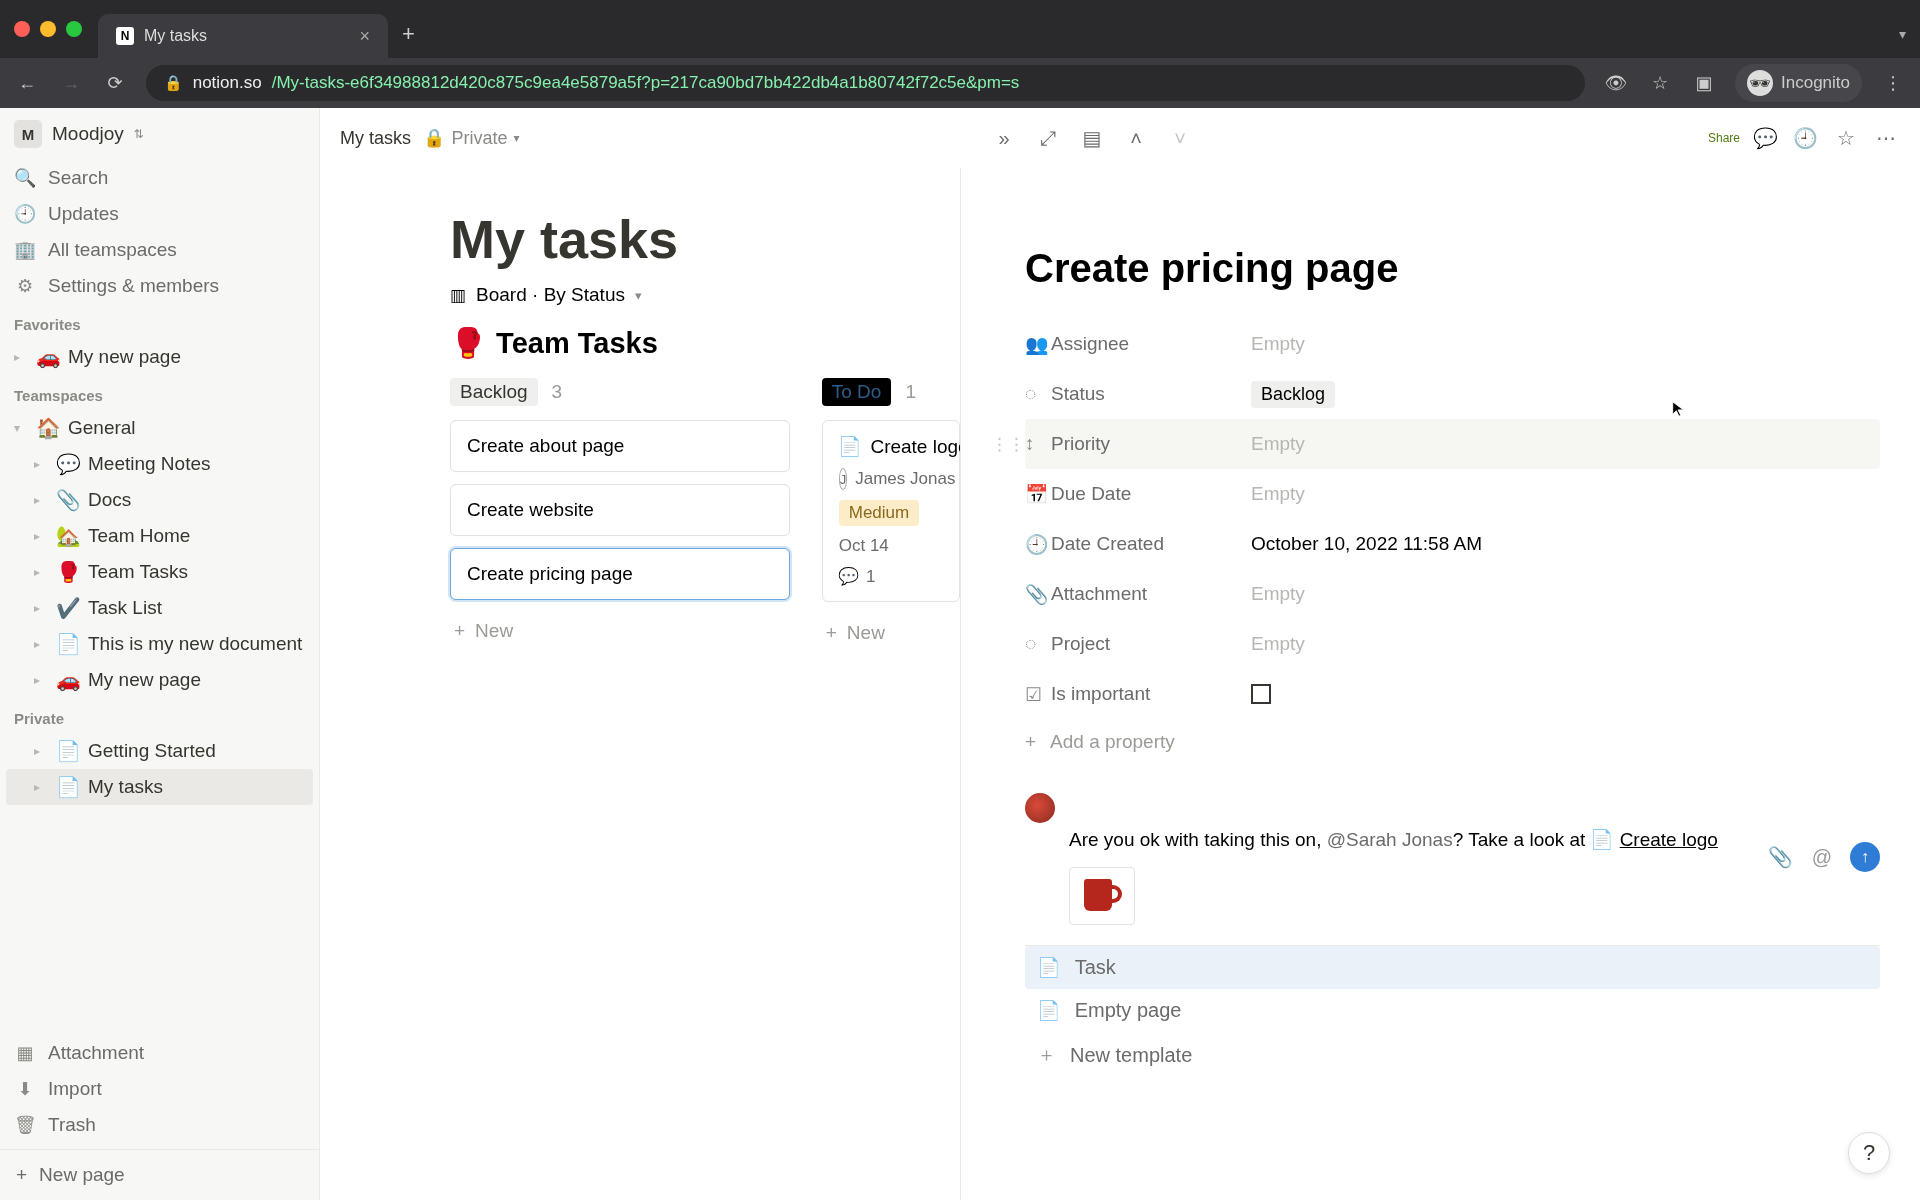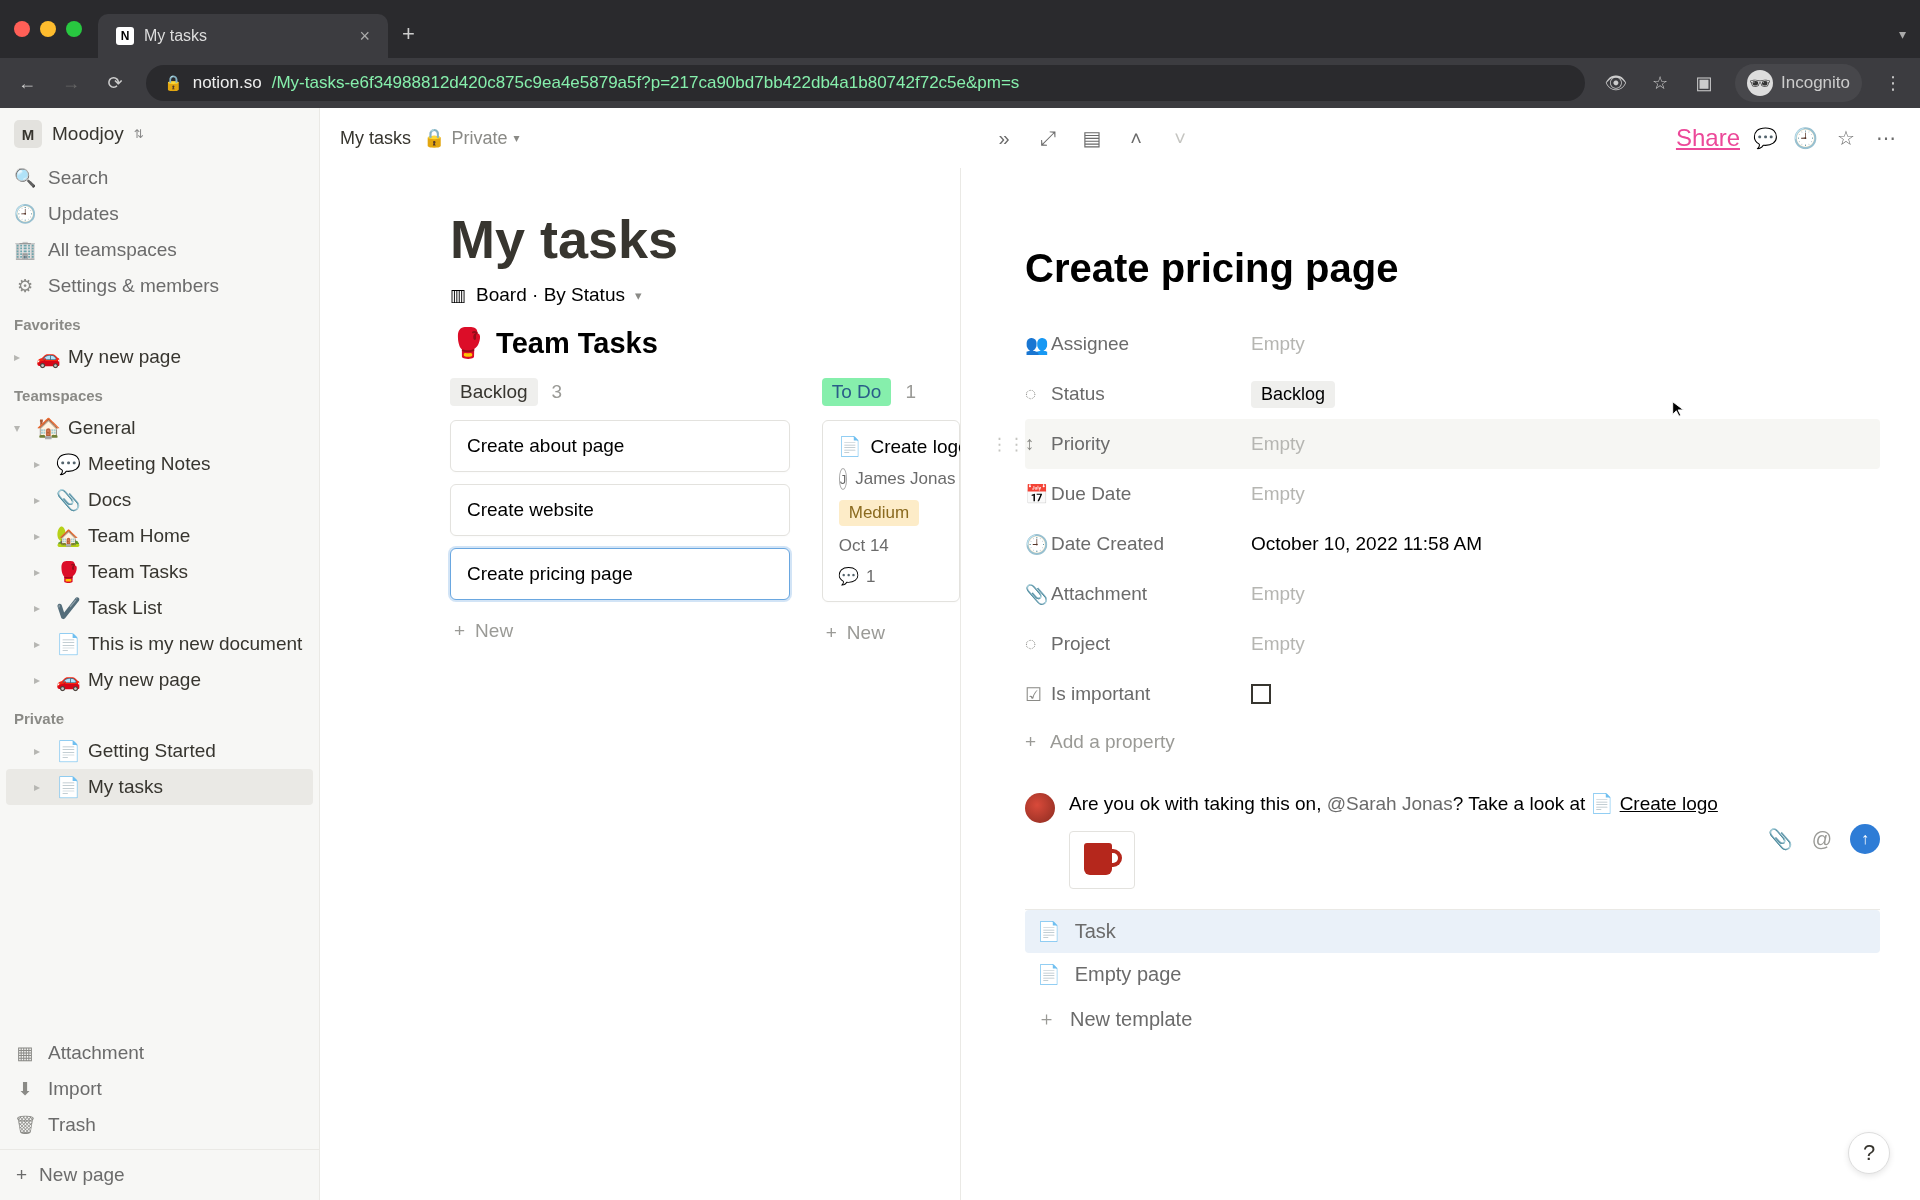--- a/index.html
+++ b/index.html
@@ -51,37 +51,37 @@
   .sb-bottom { margin-top:auto; padding-bottom:6px;}
   .new-page-btn { border-top:1px solid #eae9e5; display:flex; align-items:center; gap:12px; padding: 14px 16px; color:#6b6b6b;}
 
   
   .main-col { flex:1; display:flex; flex-direction:column; position:relative;}
   .topbar { height:60px; display:flex; align-items:center; padding: 0 20px; gap:12px; font-size:18px; border-bottom: 0 solid transparent;}
   .crumb { color:#37352f;}
   .private-badge { display:flex; align-items:center; gap:6px; color:#8a8a86;}
   .tb-spacer { flex:1;}
   .tb-icon { color:#6b6b6b; width:28px; text-align:center; font-size:20px; cursor:pointer;}
-  .share-btn { font-size:24px; color:#ec4899;text-decoration:underline;}
+  .share-btn { font-size:12px; color:#4d7c0f;}
 
   
   .content-row { flex:1; display:flex; overflow:hidden;}
   .page-content { flex: 0 0 640px; padding: 40px 0 0 130px; overflow:hidden;}
   .page-title { font-size: 54px; font-weight:700; color:#37352f; margin-bottom: 14px;}
   .page-subtitle { font-size: 20px; color:#37352f; margin-bottom: 24px;}
   .view-switch { display:flex; align-items:center; gap:10px; font-size:19px; font-weight:500; margin-bottom: 20px;}
   .view-switch .icon { font-size:17px;}
   .view-switch .caret { color:#8a8a86; font-size:13px;}
   .db-title { font-size: 29px; font-weight:700; display:flex; align-items:center; gap:10px; margin-bottom: 18px;}
   .board { display:flex; gap:32px;}
   .board-col { width: 344px;}
   .col-header { display:flex; align-items:center; gap:14px; font-size:19px; margin-bottom:14px;}
   .status-tag { padding: 3px 10px; border-radius:4px; font-size:19px;}
   .status-backlog { background:#efefed; color:#37352f;}
-  .status-todo { background:#86efac; color:#2a5d88;}
+  .status-todo { background:#000000; color:#2a5d88;}
   .col-count { color:#9a9a96;}
   .card { border:1px solid #e3e2de; border-radius:6px; padding:14px 16px; margin-bottom:12px; background:#fff; font-size:19px; box-shadow: 0 1px 2px rgba(0,0,0,0.02);}
   .card.selected { border-color:#6aa7e0; box-shadow: 0 0 0 2px rgba(106,167,224,0.3);}
   .card .assignee-row { display:flex; align-items:center; gap:8px; font-size:17px; color:#6b6b6b; margin-top:10px;}
   .avatar-circle { width:22px; height:22px; border-radius:50%; border:1.5px solid #aaa; display:flex; align-items:center; justify-content:center; font-size:13px; color:#666;}
   .pri-tag { display:inline-block; padding:3px 10px; border-radius:4px; font-size:17px; margin-top:10px;}
   .pri-medium { background:#fdecc8; color:#8a6a1f;}
   .card-date { font-size:17px; color:#6b6b6b; margin-top:10px;}
   .card-comments { display:flex; align-items:center; gap:6px; font-size:17px; color:#6b6b6b; margin-top:10px;}
   .add-new { display:flex; align-items:center; gap:10px; color:#9a9a96; font-size:19px; padding:8px 4px;}
@@ -96,21 +96,21 @@
   .prop-icon { width:26px; color:#8a8a86; font-size:19px;}
   .prop-name { width:200px; color:#6b6b6b;}
   .prop-value { flex:1; color:#000000;}
   .prop-value.empty { color:#b6b6b2;}
   .status-pill { background:#efefed; padding:3px 10px; border-radius:4px; font-size:18px;}
   .checkbox-empty { width:20px; height:20px; border:2px solid #37352f;}
   .add-prop { display:flex; align-items:center; gap:14px; color:#9a9a96; font-size:19px; padding: 12px 0; }
 
   .comment-box { display:flex; gap:14px; margin-top:24px; align-items:flex-start; padding-bottom:20px; border-bottom:1px solid #eae9e5;}
   .comment-avatar { width:30px; height:30px; border-radius:50%; background: radial-gradient(circle at 40% 40%, #d94a3a, #8a2b20); flex-shrink:0; margin-top:4px;}
-  .comment-body { flex:1; font-size:19px; line-height:1.6;}
+  .comment-body { flex:1; font-size:19px; line-height:1.6;margin-top:36px;}
   .mention { color:#6b6b6b;}
   .page-ref { text-decoration: underline; font-weight:500;}
   .comment-right { display:flex; align-items:center; gap:18px; color:#9a9a96; font-size:20px; align-self:center;}
   .send-btn { width:30px; height:30px; border-radius:50%; background:#2e7cd6; color:#fff; display:flex; align-items:center; justify-content:center; font-size:16px;}
   .attachment-thumb { width:66px; height:58px; border:1px solid #e3e2de; border-radius:4px; margin-top:12px; display:flex; align-items:center; justify-content:center;}
   .mug { width:36px; height:34px; position:relative;}
   .mug-body { width:28px; height:32px; background:#b5271c; border-radius: 3px 3px 6px 6px; position:absolute; left:0;}
   .mug-handle { width:12px; height:18px; border:4px solid #b5271c; border-left:none; border-radius: 0 10px 10px 0; position:absolute; right:-2px; top:6px;}
 
   .template-hint { font-size:20px; color:#9a9a96; margin: 30px 0 24px;}

